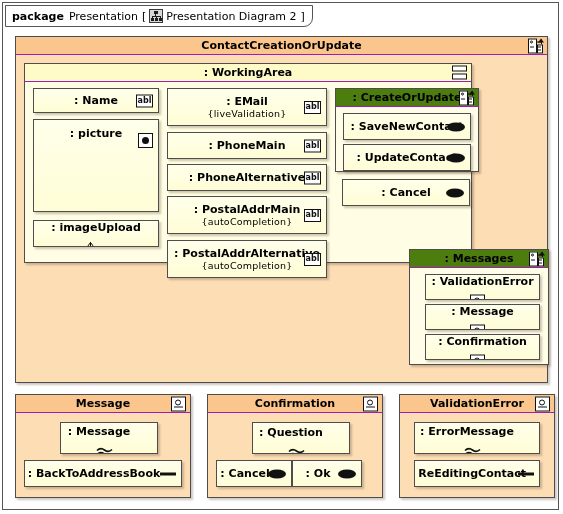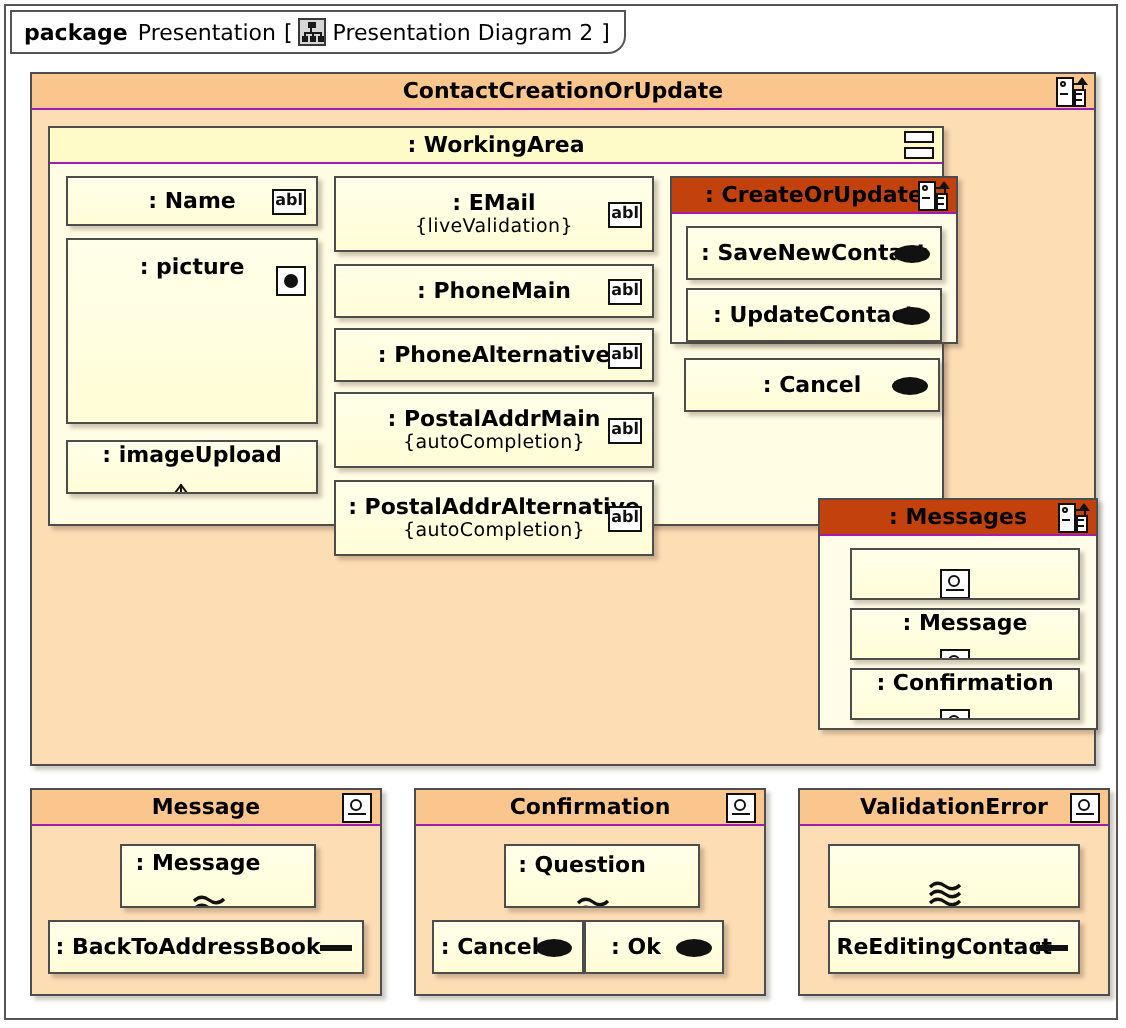--- a/index.html
+++ b/index.html
@@ -91,21 +91,21 @@
     white-space: nowrap;
     overflow: hidden;
   }
 
   
   .c-outer   { background: #fdddb4; }
   .c-outer > .hdr { background: #fbc68d; }
   .c-inner   { background: #fffde3; }
   .c-inner > .hdr { background: #fffbc9; }
   .c-pale    { background: #fffde8; }
-  .c-pale > .hdr { background: #c2410c; }
+  .c-pale > .hdr { background: #4d7c0f; }
 
   
   .wdg {
     position: absolute;
     box-sizing: border-box;
     border: 1px solid #4d4d4d;
     background: #ffffe0;
     box-shadow: 2px 2px 2px rgba(90,70,50,0.30);
     font-size: 11px;
     font-weight: bold;
@@ -372,20 +372,21 @@
             <i class="dash"></i>
           <i class="conn"></i>
             <i class="conn2"></i>
             <i class="arrow"></i>
           <i class="sub"></i>
             <i class="sd1"></i>
             <i class="sd2"></i>
         </span>
       </div>
       <div class="wdg grad" style="left:15px; top:24px; width:115px; height:26px;">
+        <span class="lbl">: ValidationError</span>
         <span class="wicon ic-combo"></span>
       </div>
       <div class="wdg grad" style="left:15px; top:54px; width:115px; height:26px;">
         <span class="lbl">: Message</span>
         <span class="wicon ic-combo"></span>
       </div>
       <div class="wdg grad" style="left:15px; top:84px; width:115px; height:26px;">
         <span class="lbl">: Confirmation</span>
         <span class="wicon ic-combo"></span>
       </div>
@@ -437,20 +438,21 @@
       <span class="wicon ic-ellipse"></span>
     </div>
   </div>
 
   <div class="blk c-outer" style="left:396px; top:391px; width:156px; height:104px;">
     <div class="hdr">
       <span>ValidationError</span>
       <span class="hdr-icon ic-combo"></span>
     </div>
     <div class="wdg grad" style="left:14px; top:27px; width:126px; height:32px;">
+      <span class="lbl" style="padding-right:20px;">: ErrorMessage</span>
       <span class="wicon ic-wave">
         <svg width="17" height="14" viewBox="0 0 17 14">
           <path d="M1 4.5 Q4.5 1 8.5 4 Q12.5 7 16 3.5" fill="none" stroke="#111" stroke-width="1.6"></path>
           <path d="M1 8.5 Q4.5 5 8.5 8 Q12.5 11 16 7.5" fill="none" stroke="#111" stroke-width="1.6"></path>
           <path d="M1 12.5 Q4.5 9 8.5 12 Q12.5 15 16 11.5" fill="none" stroke="#111" stroke-width="1.6"></path>
         </svg>
       </span>
     </div>
     <div class="wdg grad" style="left:14px; top:65px; width:126px; height:27px;">
       <span class="lbl" style="padding-right:18px;">: ReEditingContact</span>

